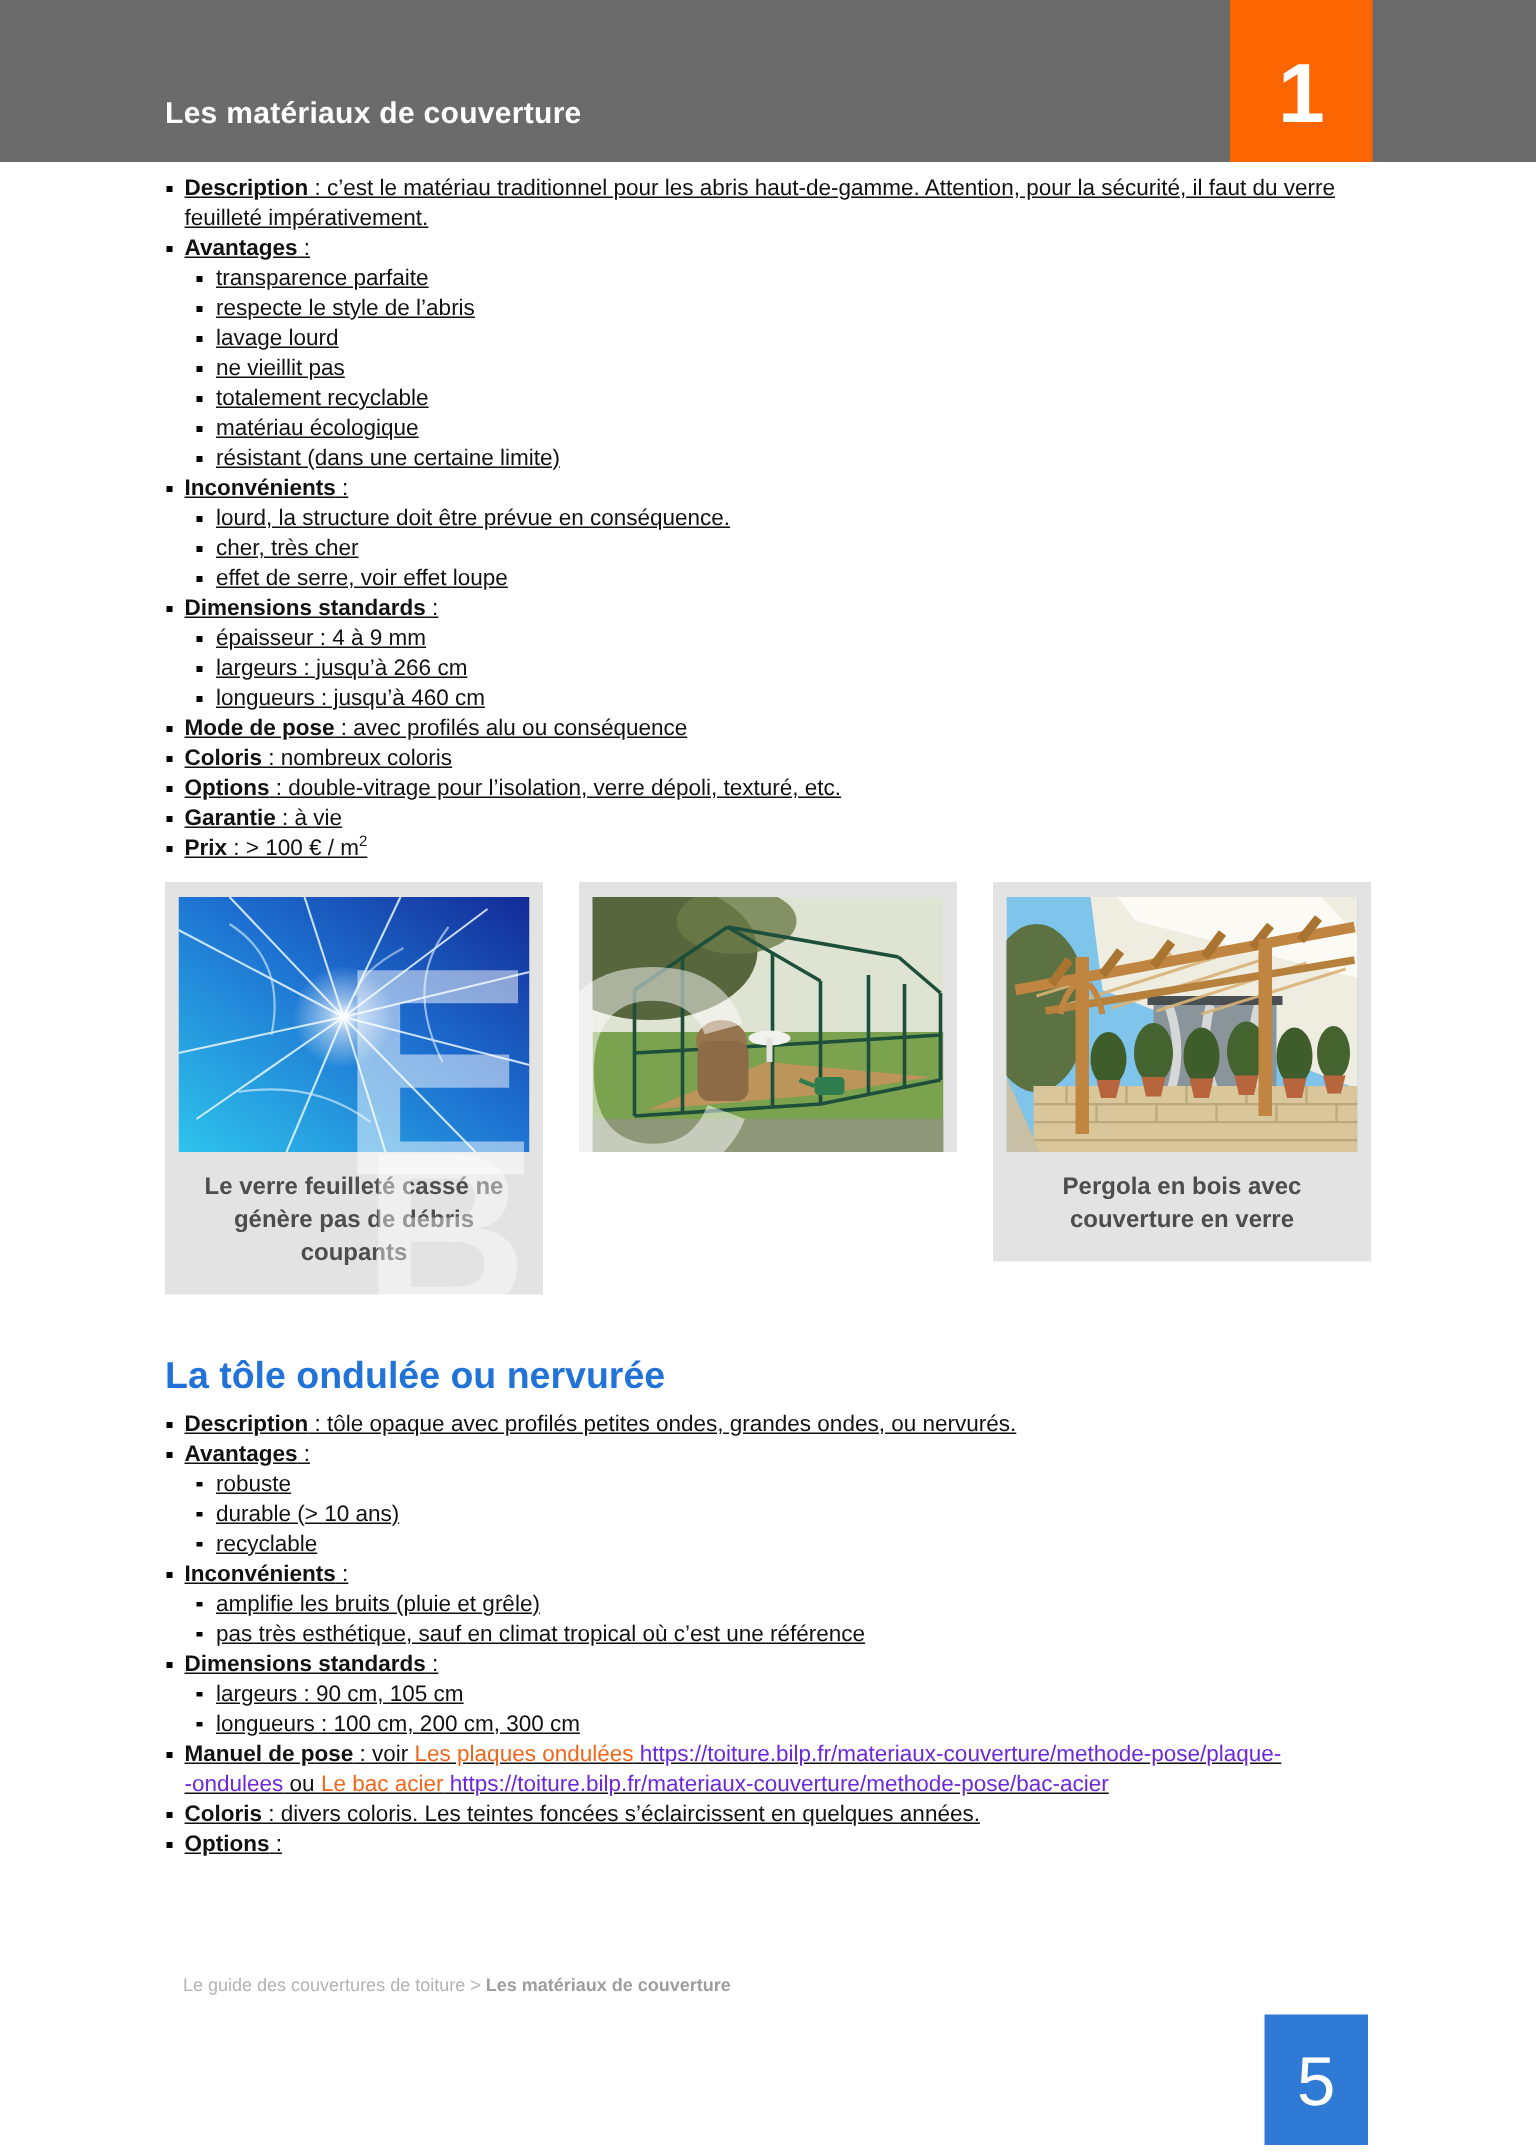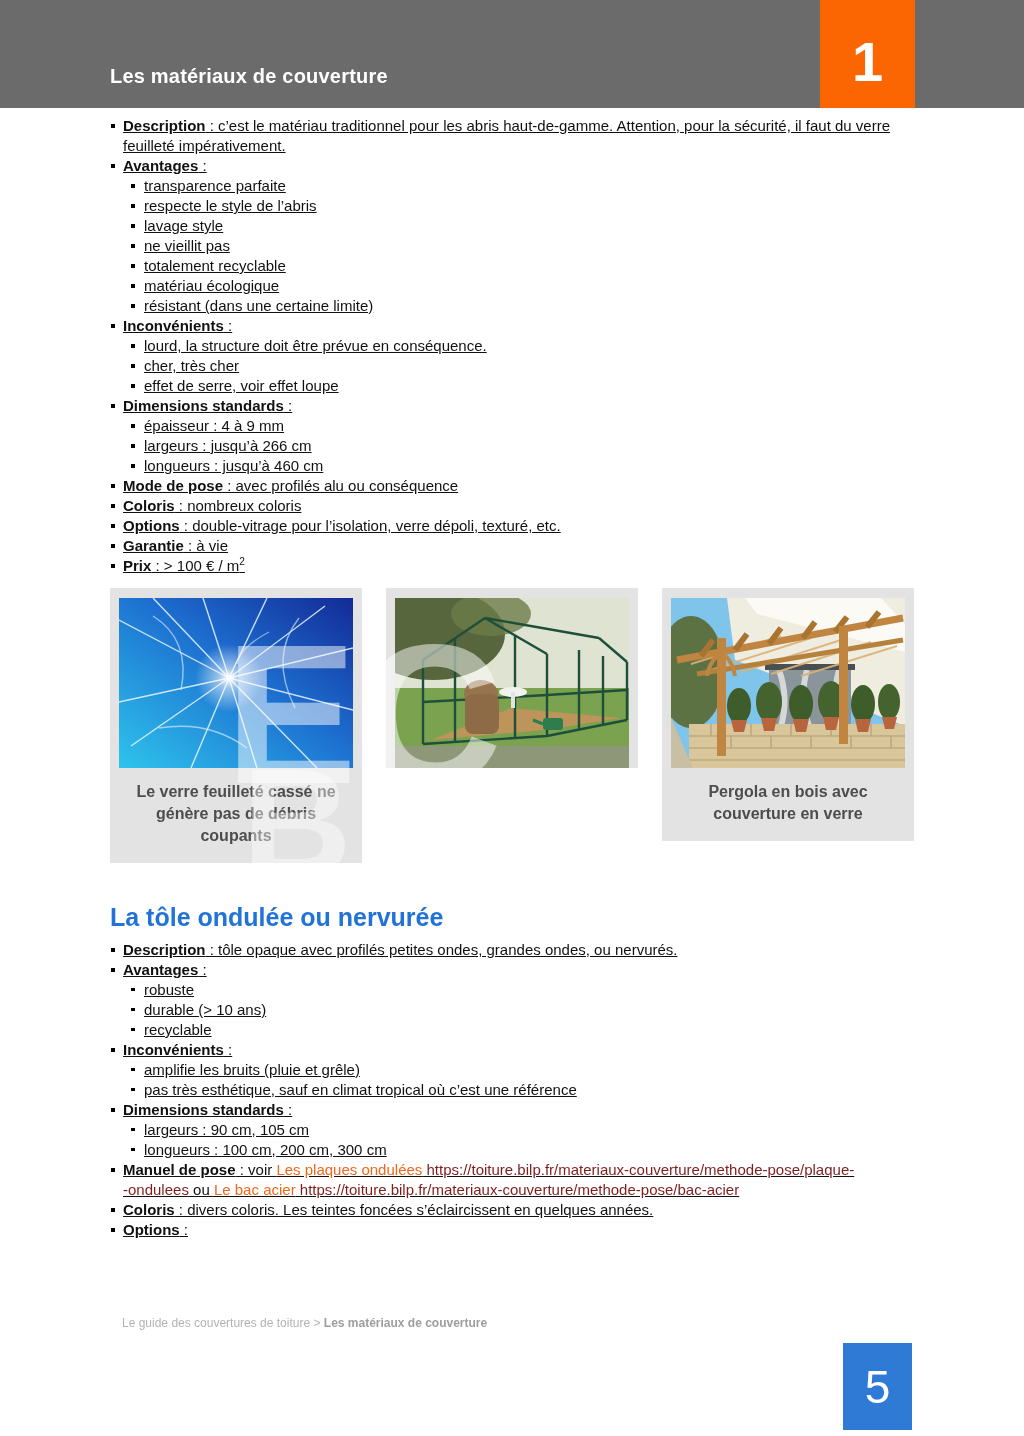--- a/index.html
+++ b/index.html
@@ -18,21 +18,21 @@
   h2.section-title{color:#2273d8;font-size:25px;font-weight:bold;margin:0;line-height:1.15;}
   .section-1 h2.section-title{margin-top:22px;}
   .section-2 h2.section-title{margin-top:40px;}
   ul.spec-list{list-style:none;margin:8px 0 0 0;padding:0;font-size:15px;line-height:20px;color:#111;text-decoration:underline;}
   ul.spec-list li{position:relative;padding-left:13px;}
   li.lvl1::before{content:"";position:absolute;left:1px;top:8px;width:4px;height:4px;background:#000;}
   li.lvl2{margin-left:21px;}
   li.lvl2::before{content:"";position:absolute;left:0;top:8px;width:3.5px;height:3.5px;background:#000;}
   .seg-bold{font-weight:bold;}
   .seg-link{color:#f0671c;cursor:pointer;}
-  .seg-url{color:#7f1d1d;}
+  .seg-url{color:#6d28d9;}
   sup.seg-sup{font-size:10px;line-height:0;}
   
   .gallery{position:relative;margin-top:12px;width:804px;display:flex;justify-content:space-between;align-items:flex-start;}
   .card{background:#e3e3e3;width:252px;padding:10px 9px 0 9px;box-sizing:border-box;}
   .photo{display:block;width:234px;height:170px;}
   .caption{font-size:16px;font-weight:bold;color:#4d4d4d;text-align:center;line-height:22px;padding:13px 2px 16px 2px;}
   .watermark-top,.watermark-bottom{position:absolute;font-weight:bold;line-height:1;
     color:rgba(255,255,255,0.5);pointer-events:none;z-index:3;letter-spacing:2px;}
   .watermark-top{left:115px;top:28px;font-size:198px;}
   .watermark-bottom{left:132px;top:158px;font-size:152px;color:rgba(255,255,255,0.42);}
@@ -54,21 +54,21 @@
 </div>
 
 <div class="content">
 
   <div class="section-1">
     <ul class="spec-list">
         <li class="lvl1"><span class="seg-bold">Description</span><span class="seg-normal"> : c’est le matériau traditionnel pour les abris haut-de-gamme. Attention, pour la sécurité, il faut du verre feuilleté impérativement.</span></li>
         <li class="lvl1"><span class="seg-bold">Avantages</span><span class="seg-normal"> :</span></li>
         <li class="lvl2"><span class="seg-normal">transparence parfaite</span></li>
         <li class="lvl2"><span class="seg-normal">respecte le style de l’abris</span></li>
-        <li class="lvl2"><span class="seg-normal">lavage style</span></li>
+        <li class="lvl2"><span class="seg-normal">lavage lourd</span></li>
         <li class="lvl2"><span class="seg-normal">ne vieillit pas</span></li>
         <li class="lvl2"><span class="seg-normal">totalement recyclable</span></li>
         <li class="lvl2"><span class="seg-normal">matériau écologique</span></li>
         <li class="lvl2"><span class="seg-normal">résistant (dans une certaine limite)</span></li>
         <li class="lvl1"><span class="seg-bold">Inconvénients</span><span class="seg-normal"> :</span></li>
         <li class="lvl2"><span class="seg-normal">lourd, la structure doit être prévue en conséquence.</span></li>
         <li class="lvl2"><span class="seg-normal">cher, très cher</span></li>
         <li class="lvl2"><span class="seg-normal">effet de serre, voir effet loupe</span></li>
         <li class="lvl1"><span class="seg-bold">Dimensions standards</span><span class="seg-normal"> :</span></li>
         <li class="lvl2"><span class="seg-normal">épaisseur : 4 à 9 mm</span></li>

